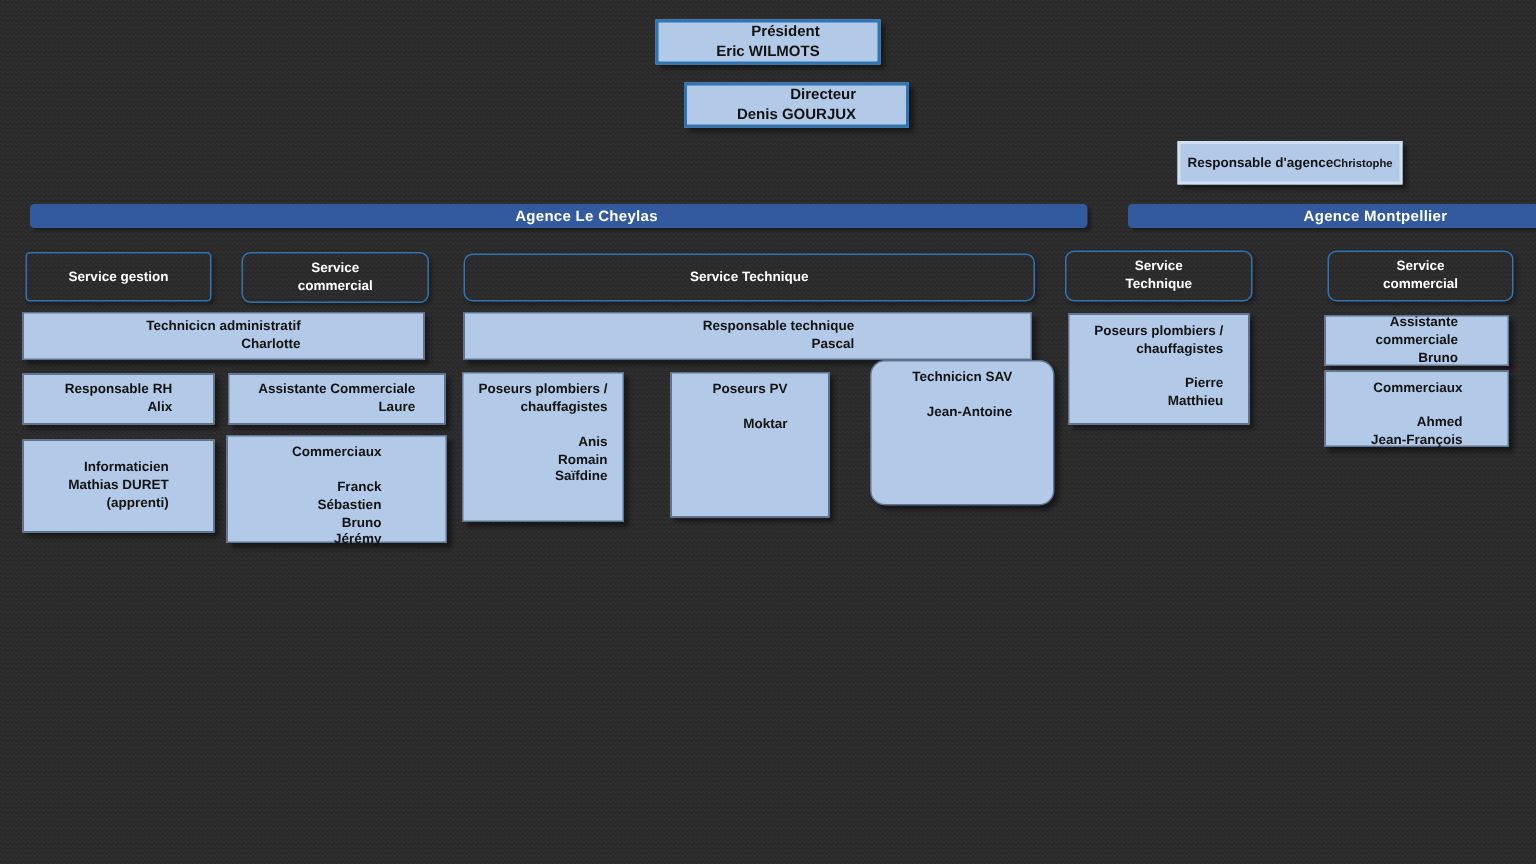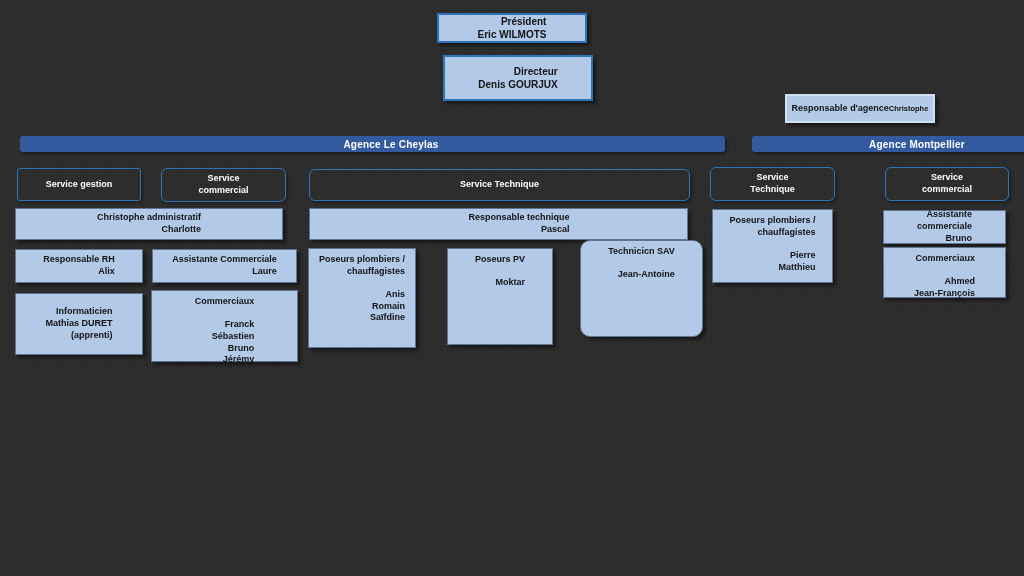--- a/index.html
+++ b/index.html
@@ -45,21 +45,21 @@
     text-align:right;white-space:pre-line;
     box-shadow:3px 3px 3px rgba(0,0,0,0.45);
     box-sizing:border-box;
   }
   .obox.vt{align-items:flex-start;padding-top:5px;}
   .obox.primary{border:2px solid var(--box-border);font-size:10px;}
   .obox.light{border:2px solid var(--light-border);flex-direction:row;justify-content:center;}
   .obox.light .sub{font-size:7.5px;}
   
   #b-president{left:437px;top:13px;width:150px;height:30px;}
-  #b-directeur{left:443px;top:55px;width:150px;height:46px;}
+  #b-directeur{left:456px;top:55px;width:150px;height:30px;}
   #b-resp-agence{left:785px;top:94px;width:150px;height:29px;}
   #bar-cheylas{left:20px;top:136px;width:668px;height:16px;padding-left:37px;}
   #bar-mont{left:752px;top:136px;width:298px;height:16px;padding-left:16px;}
   #h-gestion{left:17px;top:168px;width:122px;height:31px;border-radius:3px;}
   #h-com-cheylas{left:161px;top:168px;width:123px;height:32px;}
   #h-tech-cheylas{left:309px;top:169px;width:379px;height:30px;}
   #h-tech-mont{left:710px;top:167px;width:123px;height:32px;}
   #h-com-mont{left:885px;top:167px;width:122px;height:32px;}
   #b-resp-admin{left:15px;top:208px;width:268px;height:32px;}
   #b-resp-tech{left:309px;top:208px;width:379px;height:32px;padding-left:41px;}
@@ -104,21 +104,21 @@
   </div>
   <div class="hdr" id="h-com-cheylas">
     <span>Service
 commercial</span>
   </div>
   <div class="hdr" id="h-tech-cheylas">
     <span>Service Technique</span>
   </div>
 
   <div class="obox" id="b-resp-admin">
-    <span>Christophe administratif
+    <span>Technicicn administratif
 Charlotte</span>
   </div>
   <div class="obox" id="b-resp-tech">
     <span>Responsable technique
 Pascal</span>
   </div>
   <div class="obox" id="b-resp-rh">
     <span>Responsable RH
 Alix</span>
   </div>

